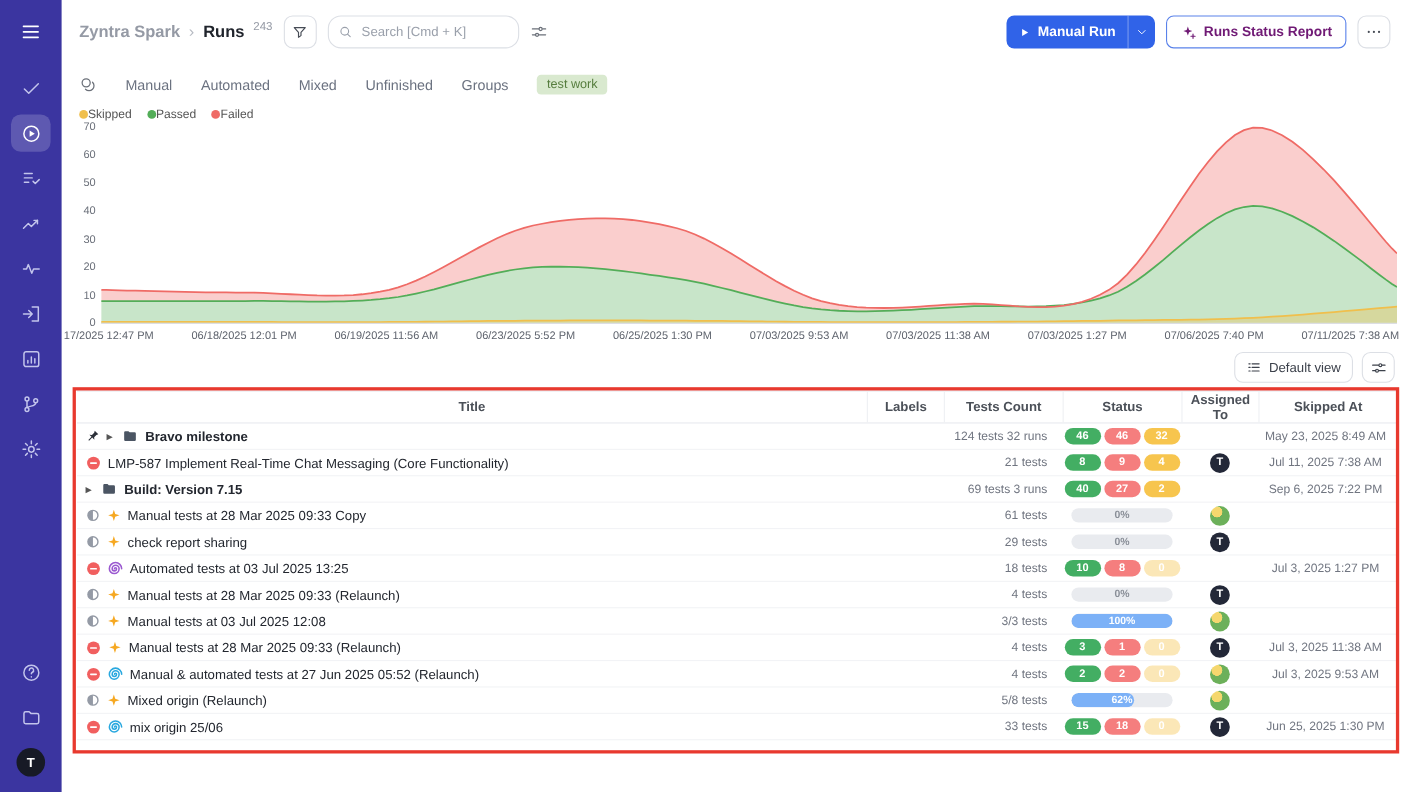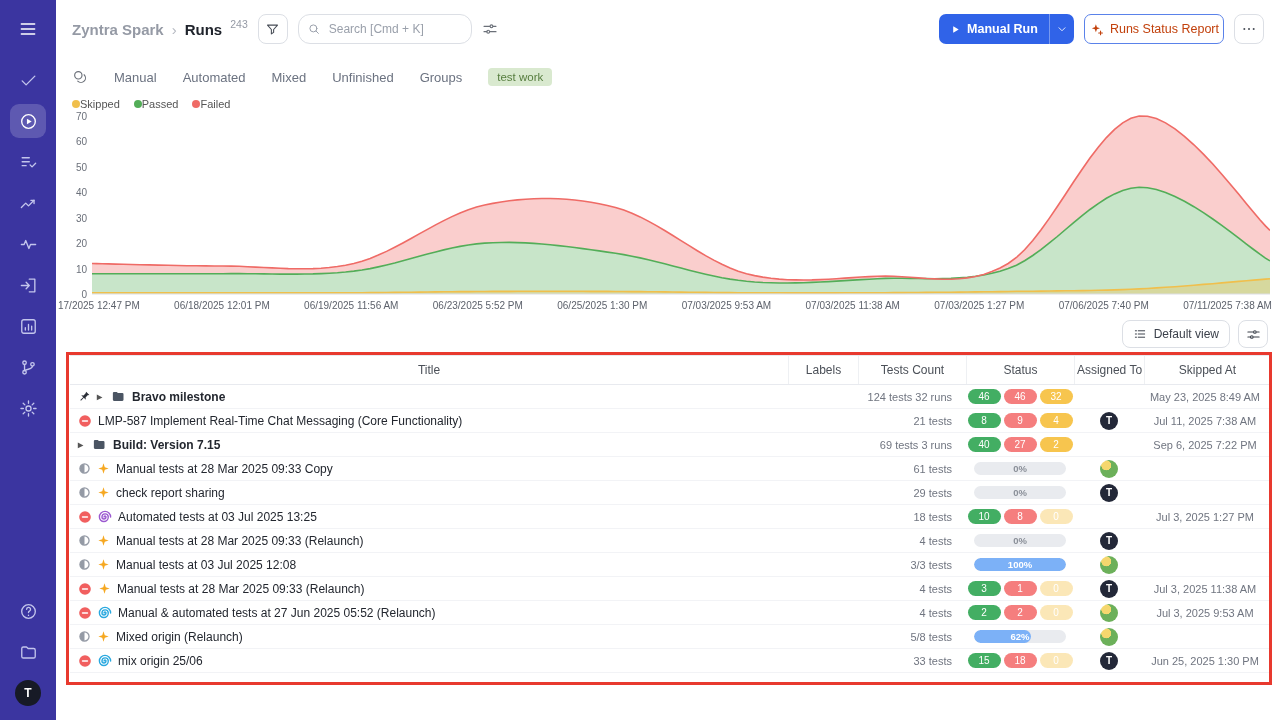--- a/index.html
+++ b/index.html
@@ -33,22 +33,22 @@
   .search{width:174px;height:30px;border:1px solid #dcdfe5;border-radius:12px;display:flex;
           align-items:center;gap:6px;padding:0 8px;color:#9aa0ab;background:#fff}
   .search input{border:0;outline:0;width:100%;font-size:12px;color:#3c414b;font-family:inherit}
   .search input::placeholder{color:#9aa0ab}
   .plain-icon{color:#6b7079;display:grid;place-items:center;cursor:pointer}
   .spacer{flex:1}
   .btn-run{height:30px;background:#3063e8;border-radius:7px;color:#fff;display:flex;align-items:center;
            font-size:12.5px;font-weight:700;overflow:hidden;cursor:pointer}
   .btn-run .mainpart{display:flex;align-items:center;gap:6px;padding:0 11px;height:100%}
   .btn-run .chev{padding:0 6px;border-left:1px solid rgba(255,255,255,.35);height:100%;display:grid;place-items:center}
-  .btn-report{height:30px;border:1px solid #5a82ea;color:#c2410c;background:#fff;border-radius:7px;
-              font-size:12.5px;font-weight:400;display:flex;align-items:center;gap:6px;padding:0 4px;cursor:pointer;font-family:inherit}
+  .btn-report{height:30px;border:1px solid #5a82ea;color:#701a75;background:#fff;border-radius:7px;
+              font-size:12.5px;font-weight:700;display:flex;align-items:center;gap:6px;padding:0 12px;cursor:pointer;font-family:inherit}
 
   
   .tabsrow{display:flex;align-items:center;gap:26px;padding:10px 16px 6px;font-size:13px;color:#6b7280;flex:none}
   .tabsrow .tab{cursor:pointer}
   .tag{background:#d9e9cf;color:#567d3e;font-size:11.5px;padding:3px 9px;border-radius:4px;cursor:pointer}
 
   
   .legend{display:flex;gap:14px;padding:6px 16px 4px;font-size:11px;color:#555;flex:none}
   .legend .item{display:flex;align-items:center;}
   .dot{width:8px;height:8px;border-radius:50%}
@@ -61,32 +61,32 @@
   
   .view-row{display:flex;justify-content:flex-end;gap:8px;padding:9px 12px 7px;flex:none}
   .view-btn{height:28px;border:1px solid #dcdfe5;background:#fff;border-radius:8px;display:flex;
             align-items:center;gap:7px;font-size:12px;color:#3c414b;padding:0 10px;cursor:pointer;font-family:inherit}
   .view-btn.sq{width:30px;justify-content:center;padding:0}
 
   
   .table-wrap{position:relative;margin:0 10px 0 14px}
   .grid{display:grid;grid-template-columns:1fr 70px 108px 108px 70px 126px;align-items:center}
   .thead{height:30px;border-top:1px solid #e8eaef;border-bottom:1px solid #e8eaef;
-         font-weight:400;color:#4b5058;font-size:12px}
+         font-weight:700;color:#4b5058;font-size:12px}
   .thead>div{text-align:center;border-left:1px solid #eef0f3;height:100%;display:flex;align-items:center;justify-content:center}
   .thead>div:first-child{border-left:0}
   .trow{height:24px;border-bottom:1px solid #f2f3f6;font-size:12px;cursor:pointer}
   .c-title{display:flex;align-items:center;gap:6px;padding-left:8px;white-space:nowrap;overflow:hidden;color:#23272f}
   .c-title.bold{font-weight:700}
   .expander{color:#555;font-size:10px;width:8px}
   .c-tests{text-align:right;padding-right:14px;color:#707580;font-size:11px}
   .c-status{display:flex;justify-content:center;gap:3px;align-items:center}
   .c-assignee{display:flex;justify-content:center}
   .c-finished{text-align:center;padding-right:4px;color:#707580;font-size:11px}
-  .pill{min-width:33px;height:15px;border-radius:8px;color:#fff;font-size:10px;font-weight:400;
+  .pill{min-width:33px;height:15px;border-radius:8px;color:#fff;font-size:10px;font-weight:700;
         display:inline-flex;align-items:center;justify-content:center;padding:0 5px}
   .pill.passed{background:#43ae63}
   .pill.failed{background:#f57e7e}
   .pill.skipped{background:#f7c54e}
   .pill.zero{opacity:.4}
   .pbar{width:92px;height:13px;background:#e9ebef;border-radius:7px;position:relative;overflow:hidden}
   .pbar .fill{position:absolute;left:0;top:0;bottom:0;background:#7cb1f7;border-radius:7px}
   .pbar .lbl{position:absolute;inset:0;display:grid;place-items:center;font-size:9.5px;font-weight:700;color:#8a8f98}
   .pbar.filled .lbl{color:#fff}
   .avatar{width:18px;height:18px;border-radius:50%;display:grid;place-items:center;font-size:10px;font-weight:700;color:#fff;cursor:pointer}

